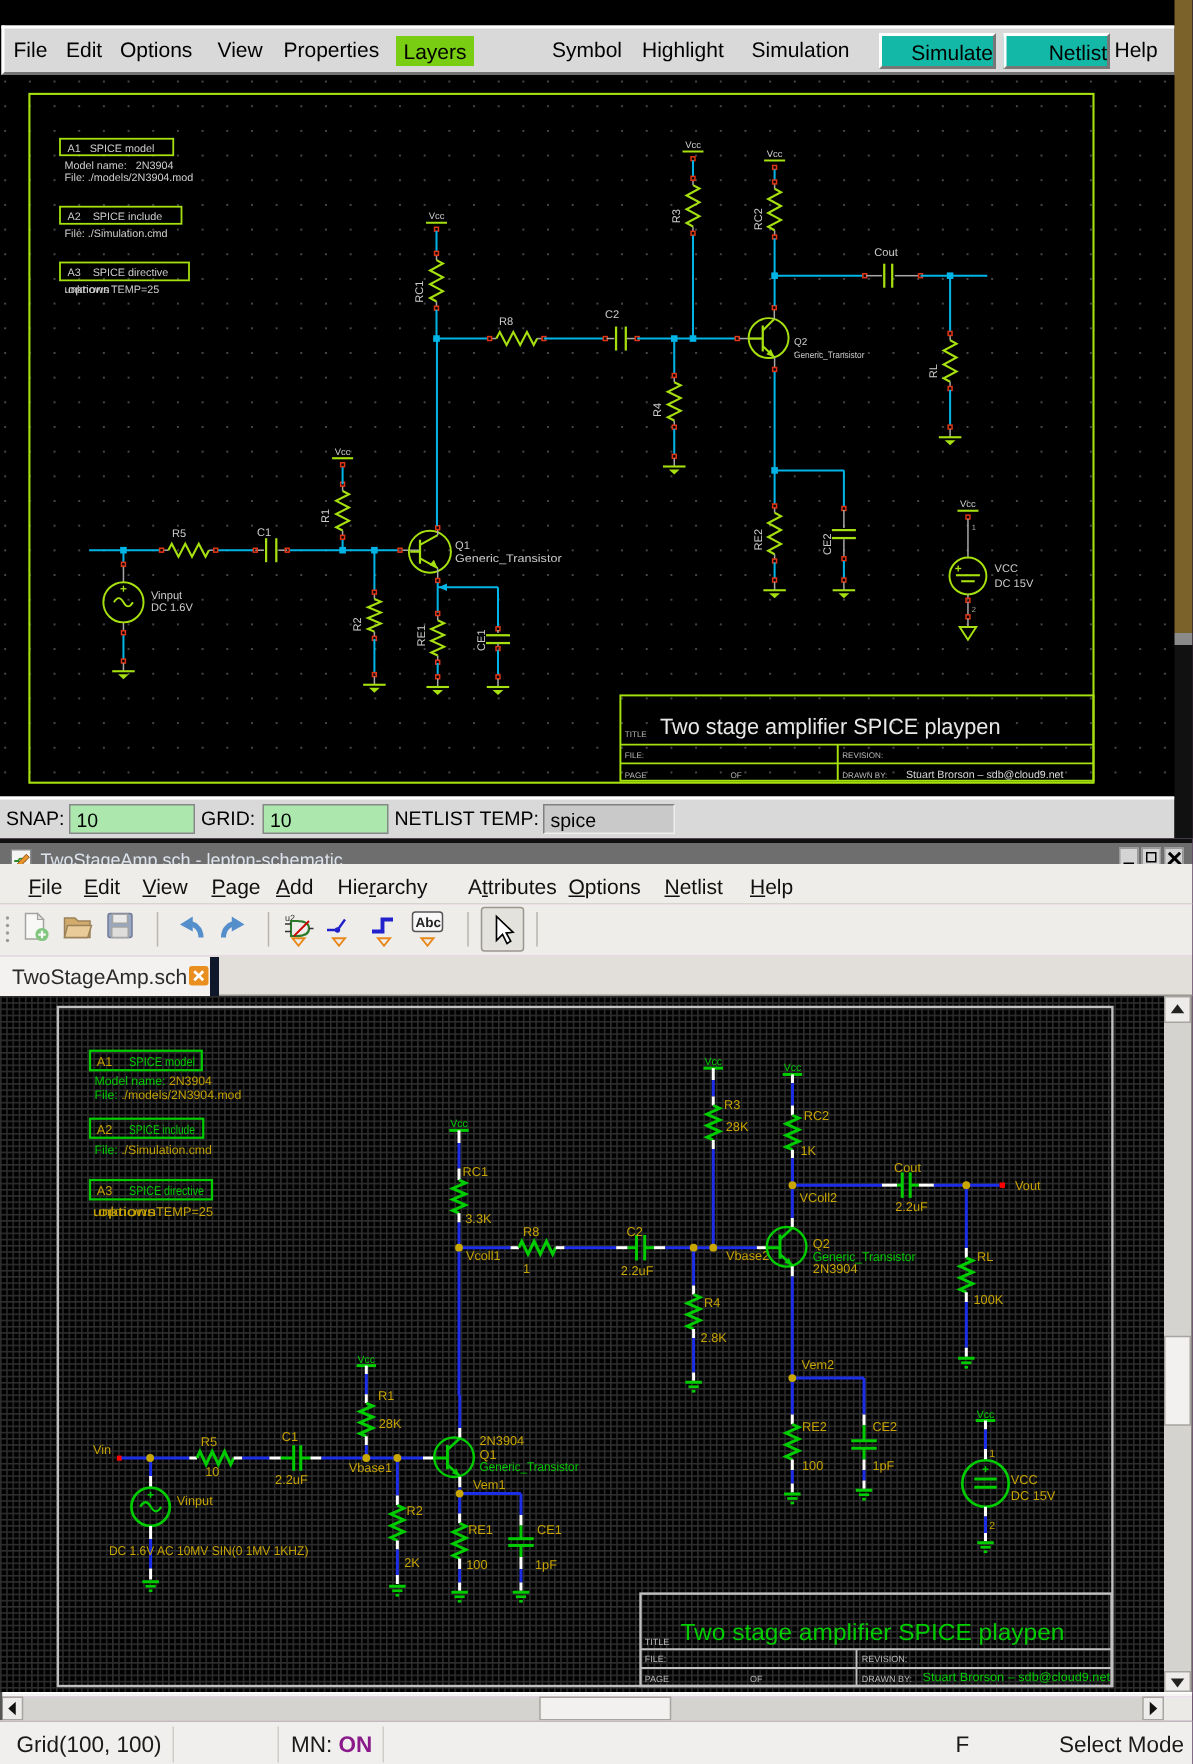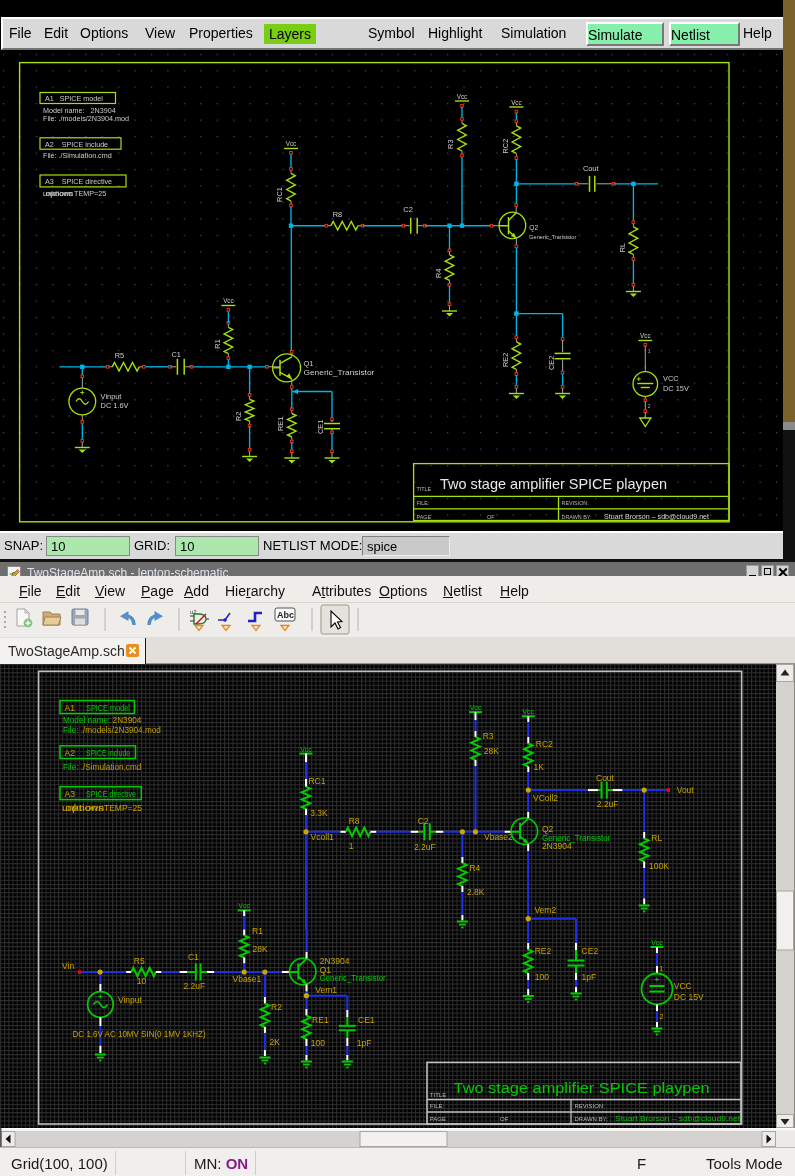--- a/index.html
+++ b/index.html
@@ -12,41 +12,41 @@
 #xw-title { left:0; top:0; width:783px; height:17px; background:#707070; border-top:1px solid #4a4a4a; border-left:1px solid #4a4a4a; }
 #xw-title .t { position:absolute; left:26px; top:2px; color:#f2f2f2; font-size:12px; }
 .wbtn { position:absolute; top:3px; width:13px; height:13px; background:#d4d4d4; border:1px solid #9a9a9a; }
 .wbtn i { position:absolute; display:block; }
 .ic-min { left:2px; top:8.5px; width:7px; height:2.2px; background:#000; }
 .ic-max { left:2px; top:2px; width:7px; height:7px; border:1.9px solid #000; }
 .ic-xa { left:5px; top:0.5px; width:2.1px; height:10.5px; background:#000; transform:rotate(45deg); }
 .ic-xb { left:5px; top:0.5px; width:2.1px; height:10.5px; background:#000; transform:rotate(-45deg); }
 #xw-menu { left:1px; top:17px; width:782px; height:33px; background:#d9d9d9; border-top:2px solid #ffffff; border-left:2px solid #ffffff; border-bottom:2px solid #737373; }
 .xmenu { position:absolute; top:6px; font-size:14px; color:#000; }
-.xbtn { position:absolute; top:3px; height:24px; background:#86efac; border-top:2px solid #fff; border-left:2px solid #fff; border-right:2px solid #777; border-bottom:2px solid #777; font-size:14px; color:#000; text-align:left; }
+.xbtn { position:absolute; top:3px; height:24px; background:#14b8a6; border-top:2px solid #fff; border-left:2px solid #fff; border-right:2px solid #777; border-bottom:2px solid #777; font-size:14px; color:#000; text-align:right; }
 #xw-status { left:0; top:531px; width:783px; height:28px; background:#d9d9d9; border-top:2px solid #fff; overflow:hidden; }
 #xw-status .lbl { position:absolute; top:5px; font-size:13px; color:#000; }
 .greenbox { position:absolute; top:3px; height:20px; background:#ace8ae; border:1px solid #888; font-size:13px; color:#000; padding:2px 0 0 4px; }
 #nlbox { position:absolute; top:3px; height:20px; background:#c9c9c9; border-top:1px solid #808080; border-left:1px solid #808080; border-bottom:1px solid #eee; border-right:1px solid #eee; font-size:13px; color:#000; padding:2px 0 0 4px; }
 
 
 #strip-brown { left:783px; top:0; width:12px; height:422px; background:#7a622a; }
 #strip-grey { left:783px; top:422px; width:12px; height:8px; background:#8a8a8a; }
 #strip-dark { left:783px; top:430px; width:12px; height:129px; background:#111; }
 
 
 #lw { left:0; top:559px; width:795px; height:617px; background:#f0abfc; }
 #lw-title { left:0; top:0; width:795px; height:17px; background:#6e6e6e; border-top:3px solid #111; }
 #lw-title .t { position:absolute; left:27px; top:4px; color:#dde4ee; font-size:12px; }
 #lw-menu { left:0; top:17px; width:795px; height:27px; background:#efedea; border-bottom:1px solid #d8d5cf; }
 .lmenu { position:absolute; top:7px; font-size:14px; color:#101010; }
 .lmenu u { text-decoration:underline; }
 #lw-tools { left:0; top:44px; width:795px; height:34px; background:#efedea; }
 #lw-tabs { left:0; top:78px; width:795px; height:27px; background:#e2dfda; border-bottom:1px solid #989690; }
-#tab1 { position:absolute; left:0; top:1px; width:146px; height:26px; background:#f3f2f0; border-right:1px solid #0f172a; font-size:14px; color:#2a2a2a; padding:5px 0 0 8px; }
+#tab1 { position:absolute; left:0; top:1px; width:146px; height:26px; background:#f3f2f0; border-right:6px solid #0f172a; font-size:14px; color:#2a2a2a; padding:5px 0 0 8px; }
 #lw-status { left:0; top:588px; width:795px; height:29px; background:#f0efed; border-top:1px solid #bdbbb6; font-size:15px; color:#1a1a1a; }
 #lw-status .sep { position:absolute; top:3px; width:1px; height:24px; background:#cfcdc8; }
 </style>
 </head>
 <body>
 <div id="page">
 
   <div id="xw" class="abs">
     <div id="xw-menu" class="abs">
       <span class="xmenu" style="left:6px;">File</span>
@@ -345,21 +345,21 @@
 <text x="416.5" y="518.5" font-size="5.4" fill="#b9b9b9">PAGE</text>
 <text x="487" y="518.5" font-size="5.4" fill="#b9b9b9">OF</text>
 <text x="561.5" y="518.5" font-size="5.4" fill="#b9b9b9">DRAWN BY:</text>
 <text x="604" y="518.5" font-size="7" fill="#d9d9d9" text-anchor="None" textLength="105" lengthAdjust="spacingAndGlyphs">Stuart Brorson – sdb@cloud9.net</text>
 </svg>
 <div id="xw-status" class="abs">
       <span class="lbl" style="left:4px;">SNAP:</span>
       <span class="greenbox" style="left:46px; width:84px;">10</span>
       <span class="lbl" style="left:134px;">GRID:</span>
       <span class="greenbox" style="left:175px; width:84px;">10</span>
-      <span class="lbl" style="left:263px;">NETLIST MODE:</span>
+      <span class="lbl" style="left:263px;">NETLIST TEMP:</span>
       <span id="nlbox" style="left:362px; width:88px;">spice</span>
     </div>
   </div>
 
   <div id="strip-brown" class="abs"></div>
   <div id="strip-grey" class="abs"></div>
   <div id="strip-dark" class="abs"></div>
 
   <div id="lw" class="abs">
     <div id="lw-title" class="abs">
@@ -772,17 +772,17 @@
 <rect x="0" y="0" width="1.5" height="19" fill="#555"></rect>
 </svg>
 <div id="lw-status" class="abs">
       <span class="abs" style="left:11px; top:7px;">Grid(100, 100)</span>
       <span class="sep" style="left:115px;"></span>
       <span class="abs" style="left:124px; top:7px;margin-top:30px;">RB: <b style="color:#1a8a1a;">ON</b></span>
       <span class="sep" style="left:185px;"></span>
       <span class="abs" style="left:194px; top:7px;">MN: <b style="color:#8a1a8a;">ON</b></span>
       <span class="sep" style="left:255px;"></span>
       <span class="abs" style="left:637px; top:7px;">F</span>
-      <span class="abs" style="left:706px; top:7px;">Tools Mode</span>
+      <span class="abs" style="left:706px; top:7px;">Select Mode</span>
     </div>
   </div>
 
 </div>
 
 </body></html>

